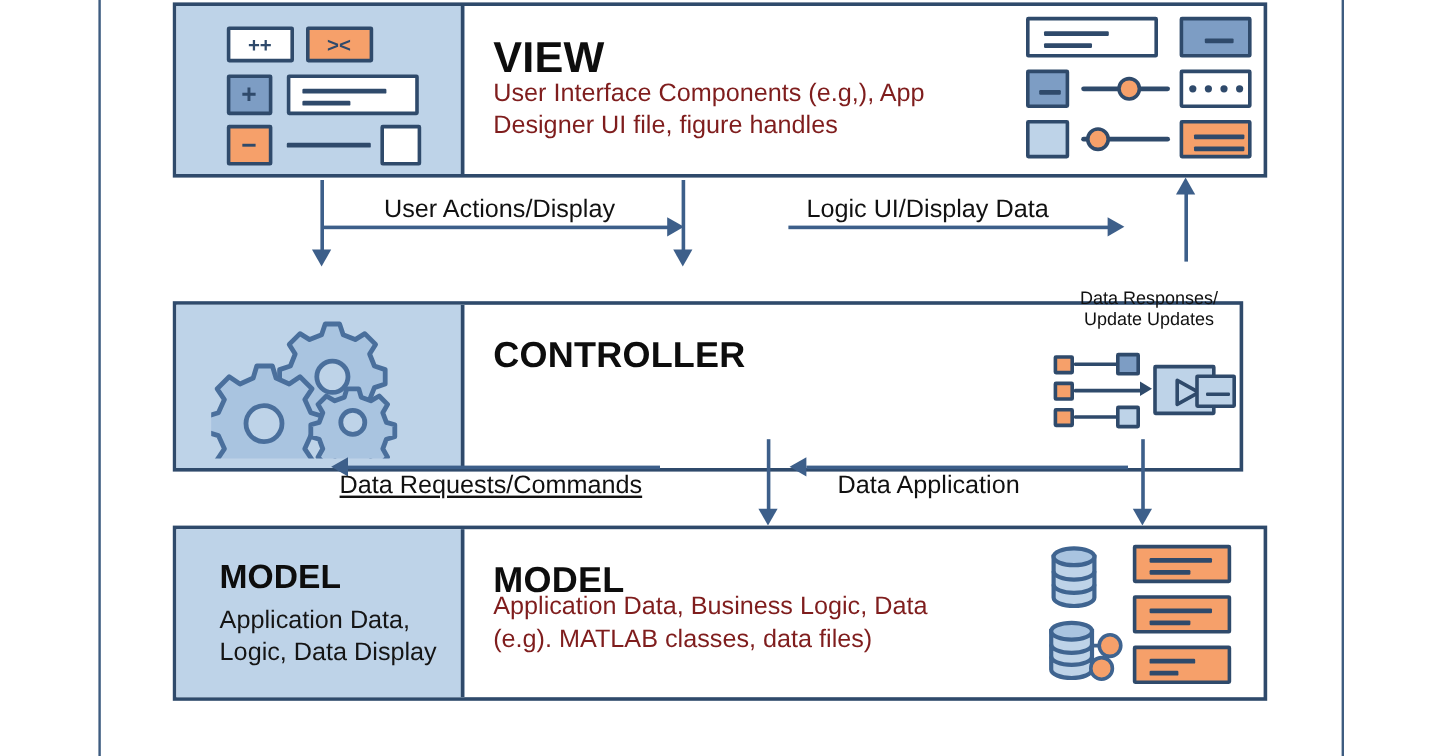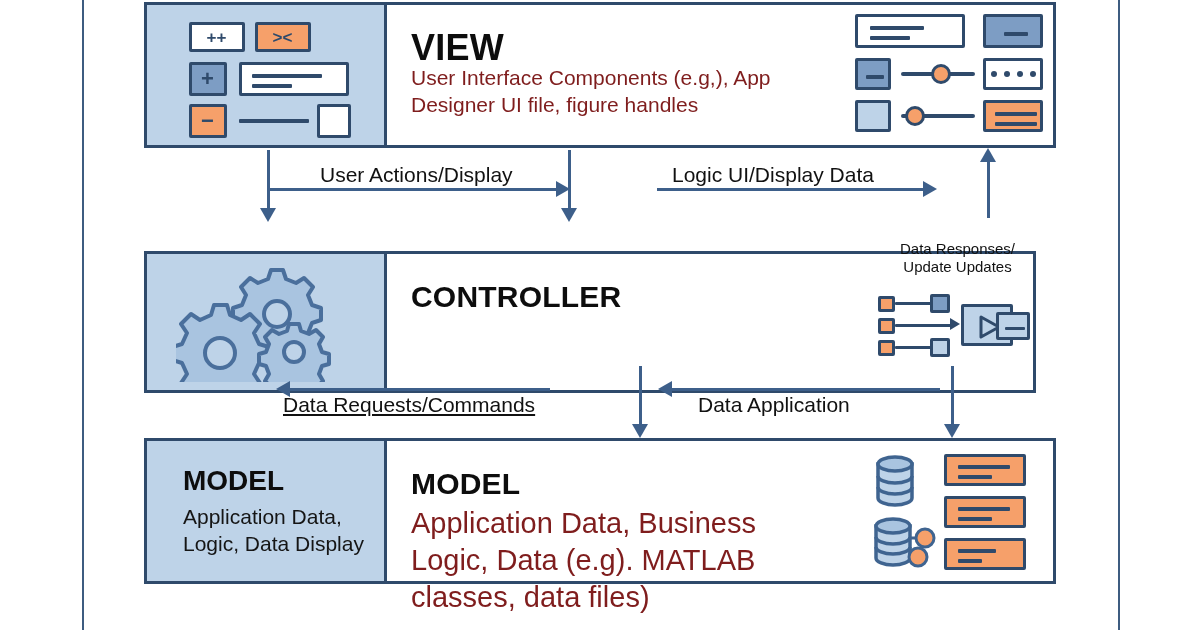--- a/index.html
+++ b/index.html
@@ -43,21 +43,21 @@
   
   #controller-layer{left:144px;top:222px;width:892px;height:142px;margin-top:29px;}
   #controller-icons{width:240px;}
   #controller-title{left:24px;top:26px;font-size:30px;}
   #controller-desc{left:24px;top:64px;font-size:21px;width:440px;}
 
   
   #model-layer{left:144px;top:438px;width:912px;height:146px;}
   #model-icons{width:240px;display:block;}
   #model-title{left:24px;top:26px;font-size:30px;}
-  #model-desc{left:24px;top:64px;font-size:29px;width:400px;}
+  #model-desc{left:24px;top:52px;font-size:21px;width:400px;}
 
   .side-title{position:absolute;left:36px;top:24px;font-size:28px;font-weight:bold;color:#0d0d0d;}
   .side-desc{position:absolute;left:36px;top:62px;font-size:21px;color:#151515;line-height:1.3;width:200px;}
 
   
   .vi-wrap{position:relative;width:170px;height:110px;}
   .chip{position:absolute;box-sizing:border-box;border:3px solid #2f4a6b;border-radius:2px;}
   .chip.blue{background:#bed3e8;}
   .chip.dblue{background:#7d9dc4;}
   .chip.orange{background:#f6a06a;}

